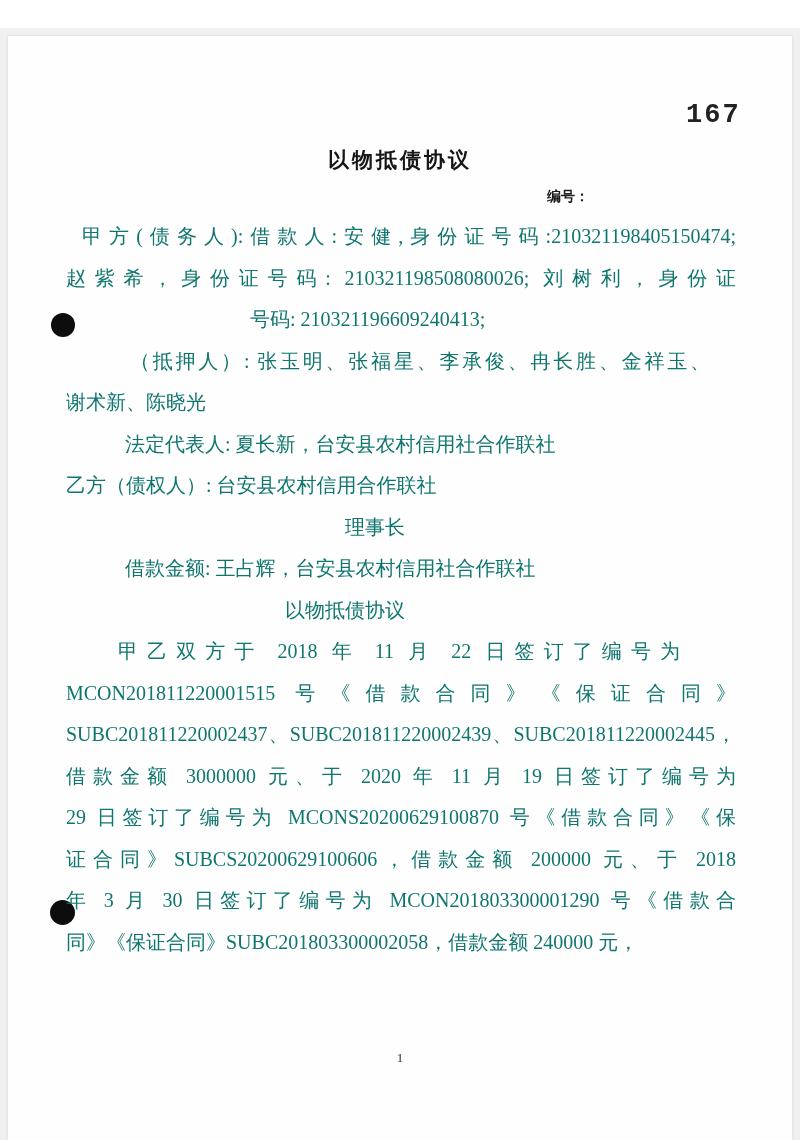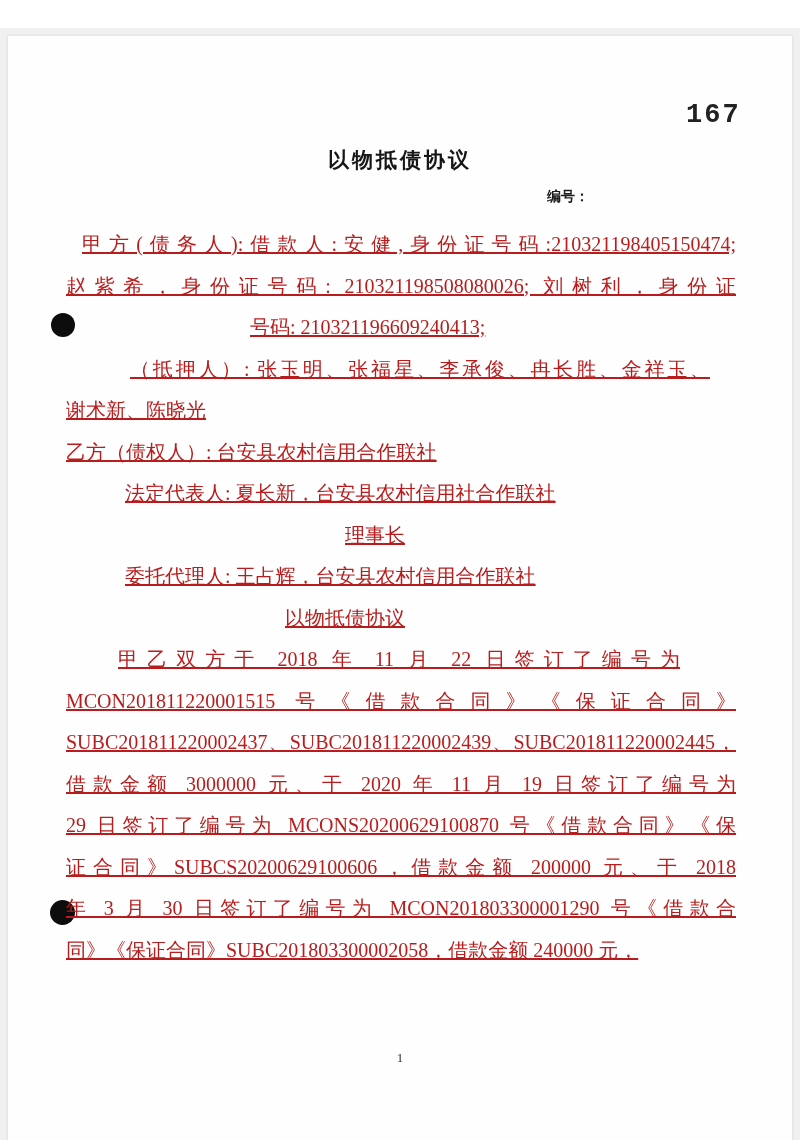--- a/index.html
+++ b/index.html
@@ -40,25 +40,24 @@
   }
   .number-label {
     position: absolute;
     left: 539px; top: 152px;
     font-size: 14px;
     font-weight: 700;
     color: #1c1c1c;
   }
   .doc-body {
     position: absolute;
-    left: 58px; top: 188px;
+    left: 58px; top: 180px;
     width: 670px;
-    color: #b91c1c;
+    color: #0f766e;
     font-size: 20px;
-    text-decoration: underline;
   }
   .line {
     height: 41.5px;
     line-height: 41.5px;
     white-space: nowrap;
   }
   .just {
     text-align: justify;
     text-align-last: justify;
     white-space: normal;
@@ -102,24 +101,24 @@
 
     <div class="hole hole-1"></div>
     <div class="hole hole-2"></div>
 
     <div class="doc-body">
       <div class="line just ind-hang">甲方(债务人):借款人:安健,身份证号码:210321198405150474;</div>
       <div class="line just">赵紫希，身份证号码: 210321198508080026; 刘树利，身份证</div>
       <div class="line ind-haoma">号码: 210321196609240413;</div>
       <div class="line just ind-diya">（抵押人）: 张玉明、张福星、李承俊、冉长胜、金祥玉、</div>
       <div class="line">谢术新、陈晓光</div>
+      <div class="line ind-role">法定代表人: 夏长新，台安县农村信用社合作联社</div>
       <div class="line">乙方（债权人）: 台安县农村信用合作联社</div>
-      <div class="line ind-role">法定代表人: 夏长新，台安县农村信用社合作联社</div>
       <div class="line ind-lishi">理事长</div>
-      <div class="line ind-role">委托代理人: 王占辉，台安县农村信用合作联社</div>
+      <div class="line ind-role">借款金额: 王占辉，台安县农村信用社合作联社</div>
       <div class="line ind-sanglin">以物抵债协议</div>
       <div class="line just ind-para">甲乙双方于 2018 年 11 月 22 日签订了编号为</div>
       <div class="line just">MCON201811220001515 号《借款合同》《保证合同》</div>
       <div class="line just">SUBC201811220002437、SUBC201811220002439、SUBC201811220002445，</div>
       <div class="line just">借款金额 3000000 元、于 2020 年 11 月 19 日签订了编号为</div>
       <div class="line just">29 日签订了编号为 MCONS20200629100870 号《借款合同》《保</div>
       <div class="line just">证合同》SUBCS20200629100606，借款金额 200000 元、于 2018</div>
       <div class="line just">年 3 月 30 日签订了编号为 MCON201803300001290 号《借款合</div>
       <div class="line">同》《保证合同》SUBC201803300002058，借款金额 240000 元，</div>
     </div>

